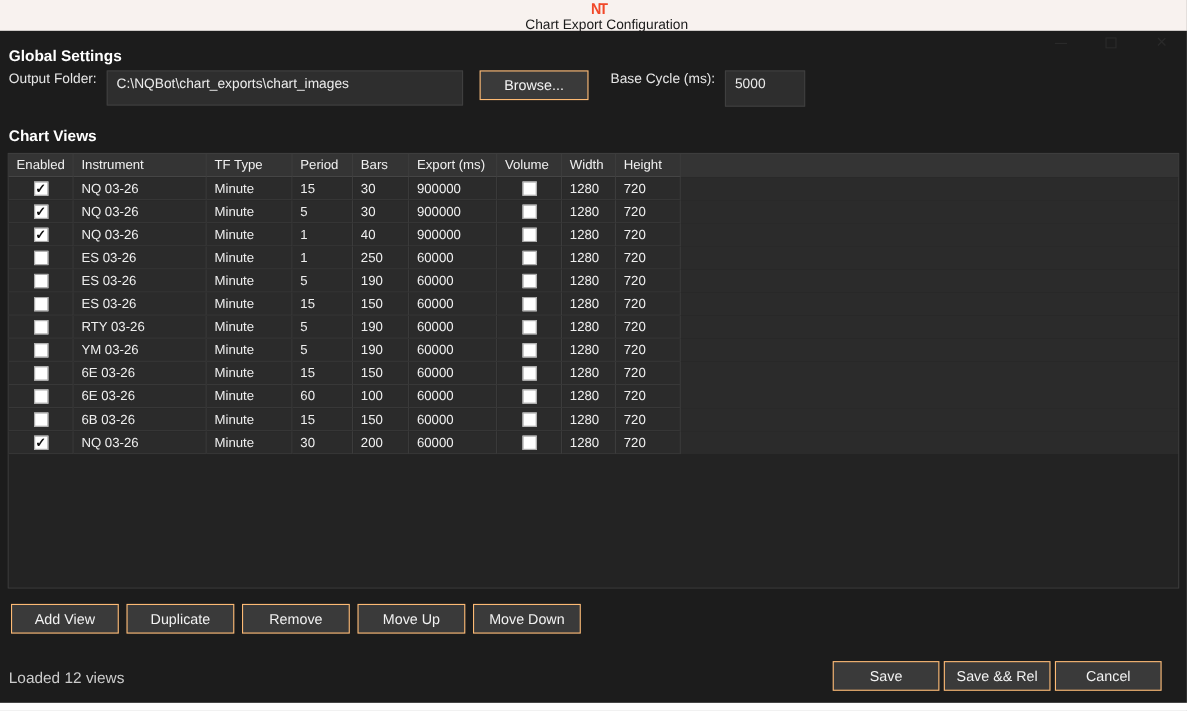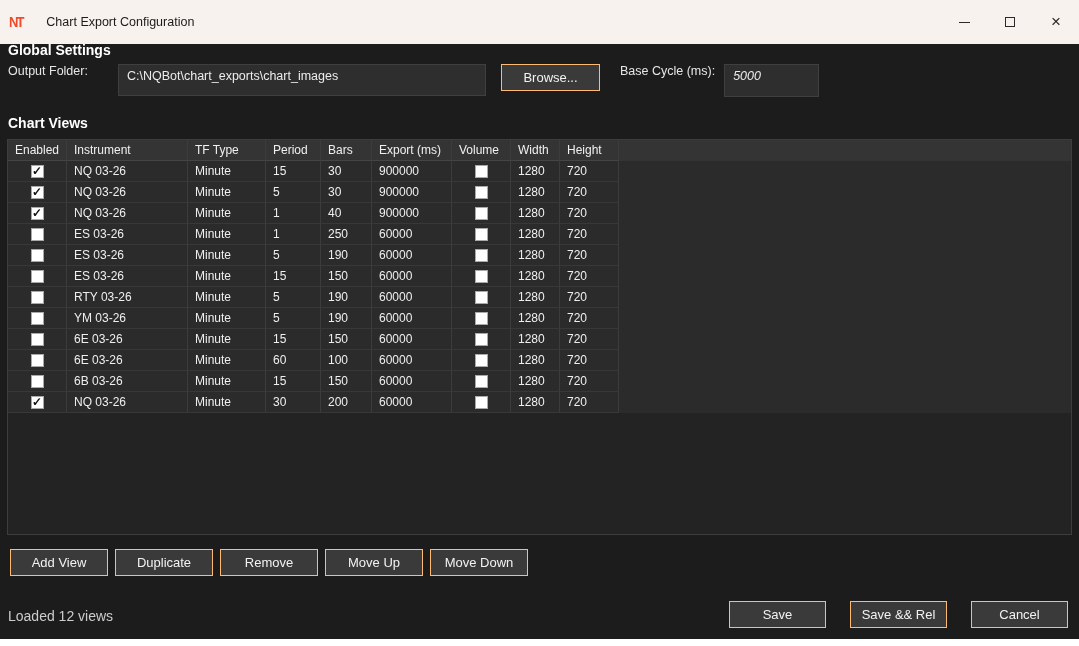--- a/index.html
+++ b/index.html
@@ -1,22 +1,22 @@
 <!DOCTYPE html>
 <html><head>
 <meta charset="utf-8">
 <style>
   * { margin:0; padding:0; box-sizing:border-box; }
   html,body { width:1079px; height:646px; background:#ffffff; overflow:hidden;
               font-family:"Liberation Sans", sans-serif; }
   .window { position:absolute; top:0; left:0; width:1079px; height:639px; background:#1c1c1c; }
 
   
-  .titlebar { position:absolute; top:0; left:0; right:0; height:44px; background:#f8f2ef;
-              display:flex; align-items:center; }
+  .titlebar { position:absolute; top:0; left:0; right:0; height:28px; background:#f8f2ef;
+              display:flex; align-items:center;flex-direction:column; }
   .app-icon { font-weight:900; font-size:13px; color:#f1492a; letter-spacing:-2px;
               margin-left:9px; transform:scaleY(1.1); }
   .titlebar-title { font-size:12.5px; color:#1b1b1b; margin-left:24px; }
   .win-controls { margin-left:auto; display:flex; height:100%; }
   .win-btn { width:46px; height:100%; display:flex; align-items:center; justify-content:center;
              color:#2a2a2a; font-size:13px; cursor:default; }
   .win-btn.min span { display:block; width:11px; height:0; border-top:1.4px solid #2a2a2a; }
   .win-btn.max span { display:block; width:10px; height:10px; border:1.4px solid #2a2a2a; }
   .win-btn.close { font-size:17px; font-weight:300; }
 
@@ -25,27 +25,27 @@
   .h-global { top:42px; }
   .h-views  { top:115px; }
   .lbl { color:#e6e6e6; font-size:12.5px; white-space:nowrap; }
 
   
   .settings-row { position:absolute; top:64px; left:8px; height:35px; display:flex; align-items:flex-start; }
   .lbl-output { width:89px; }
   .txt-input { background:#2e2e2e; border:1px solid #3f3f3f; color:#ececec;
                font-size:12.5px; padding:4px 8px 0 8px; display:flex; align-items:flex-start;
                font-family:"Liberation Sans", sans-serif; }
-  .in-output { width:368px; height:32px;margin-left:21px; }
+  .in-output { width:324px; height:32px; }
   .btn { background:#3a3a3a; border:1px solid #fdba74; color:#f2f2f2; font-size:13px;
          display:flex; align-items:center; justify-content:center; cursor:default;
          font-family:"Liberation Sans", sans-serif; }
   .btn-browse { width:99px; height:27px; margin-left:15px; }
   .lbl-cycle { margin-left:20px; }
-  .in-cycle { width:95px; height:33px; margin-left:9px;font-style:italic; }
+  .in-cycle { width:73px; height:33px; margin-left:9px; }
 
   
   .table { position:absolute; top:139px; left:7px; width:1065px; height:396px;
            background:#232323; border:1px solid #3d3d3d; display:flex; flex-direction:column; }
   .trow { display:grid; grid-template-columns:59px 121px 78px 55px 51px 80px 59px 49px 59px 1fr;
           height:21px; flex:0 0 21px; }
   .thead { background:#343434; }
   .thead .cell { color:#f0f0f0; border-bottom:1px solid #454545; }
   .cell { font-size:12px; color:#efefef; padding-left:7px; display:flex; align-items:center;
           border-right:1px solid #3c3c3c; border-bottom:1px solid #383838; overflow:hidden; }
@@ -58,21 +58,21 @@
   .cb { width:13px; height:13px; background:#ffffff; border:1px solid #a9a9a9;
         display:flex; align-items:center; justify-content:center; cursor:default; }
   .cb .mark { color:#111; font-size:12px; font-weight:700; line-height:1; margin-top:-1px; }
 
   
   .actions { position:absolute; top:549px; left:10px; display:flex; gap:7px; }
   .actions .btn { width:98px; height:27px; }
 
   
   .status-text { position:absolute; left:8px; top:608px; font-size:14px; color:#cccccc; }
-  .footer-btns { position:absolute; top:601px; right:11px; display:flex; gap:24px; }
+  .footer-btns { position:absolute; top:601px; right:23px; display:flex; gap:4px; }
   .footer-btns .btn { width:97px; height:27px; }
 
   .bottom-gap { position:absolute; left:0; right:0; bottom:0; height:7px; background:#ffffff; }
 </style>
 </head>
 <body>
 
 <div class="window">
 
   <div class="titlebar">

